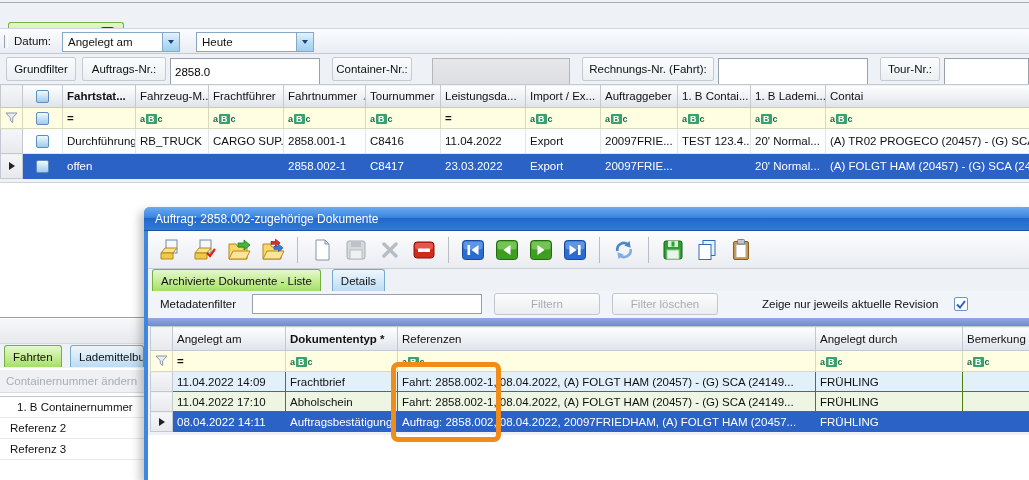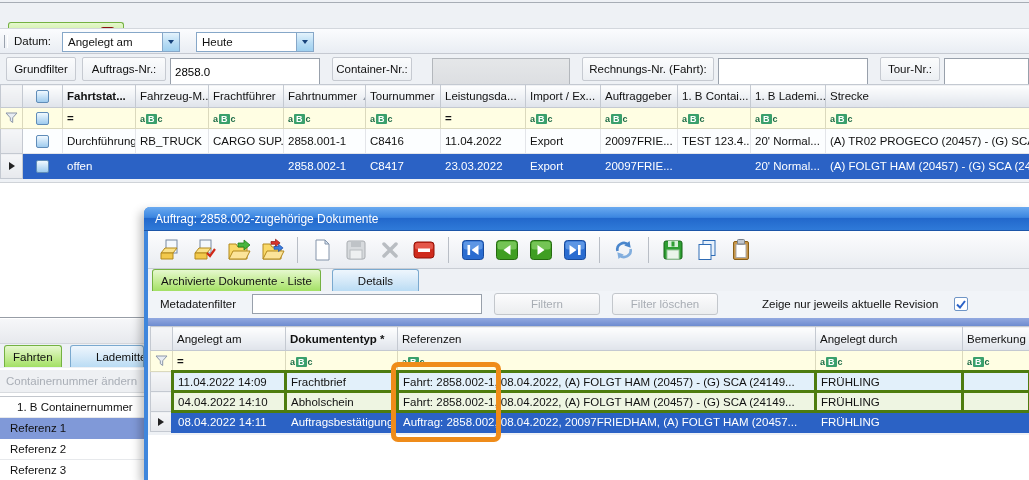--- a/index.html
+++ b/index.html
@@ -10,21 +10,21 @@
   }
   
   .topline { position:absolute; left:0; top:2px; width:100%; height:1px; background:#a7adb5; }
   .tabstrip { position:absolute; left:0; top:19px; width:100%; height:25px; background:#eef1f5; }
   .gtab {
     display:flex; align-items:center; gap:6px; padding:0 8px;
     background:linear-gradient(#e6f8cf,#c3ec93 55%,#a3e065);
     border:1px solid #74b142; border-bottom:none; border-radius:3px 3px 0 0;
   }
   .btab {
-    display:flex; align-items:center; padding:0 25px;
+    display:flex; align-items:center; padding:0 8px;
     background:linear-gradient(#eef6fd,#d3e8f8 55%,#badcf4);
     border:1px solid #7aa9cf; border-bottom:none; border-radius:3px 3px 0 0;
   }
   .main-tab { position:absolute; left:8px; top:3px; height:23px; }
   .closebox {
     width:15px; height:15px; border-radius:3px; border:1px solid #8c1212;
     background:linear-gradient(#f29a8e,#d93a2b 50%,#c01e10);
     color:#fff; font-size:9px; font-weight:bold; display:flex; align-items:center; justify-content:center;
   }
   
@@ -54,21 +54,21 @@
   
   table { border-collapse:collapse; table-layout:fixed; position:absolute; font-size:11.5px; }
   th,td { white-space:nowrap; overflow:hidden; padding:0 4px; text-align:left; font-weight:normal; }
   .hd { background:linear-gradient(#fefefe,#edf0f4 55%,#dfe3ea); border:1px solid #c4c9d1; height:23px; }
   .frow td { background:#fffee3; border:1px solid #dbd9bd; height:21px; }
   .ind { background:linear-gradient(#f5f6f8,#e7e9ed); border:1px solid #c4c9d1; }
   .bold { font-weight:bold; }
   .mg td.data { border:1px solid #e3e5e9; height:25px; }
   .mg .r1 td.data { background:#fcfeff; }
   .mg .rsel td.data { background:#2b62c5; border-color:#2b62c5; color:#fff; }
-  .dg td.data { border:3px solid #4d7c0f; height:20px; }
+  .dg td.data { border:1px solid #4d7c0f; height:20px; }
   .dg .ra td.data { background:#e2f0fa; }
   .dg .rb td.data { background:#eef5e2; }
   .dg .rsel td.data { background:#2b62c5; border-color:#2b62c5; color:#fff; }
   .cb { width:13px; height:13px; border:1px solid #5f8cb8; border-radius:2px; background:linear-gradient(#f0f9ff,#9ecbee); margin:0 auto; }
   .sort { display:inline-block; width:0; height:0; border-left:4px solid transparent; border-right:4px solid transparent; border-bottom:6px solid #959ca8; margin-left:6px; }
   .rowarrow { width:0; height:0; border-top:4px solid transparent; border-bottom:4px solid transparent; border-left:6px solid #222; margin:0 auto; }
   .abc { display:inline-flex; align-items:center; font-size:9px; color:#1c6b46; font-weight:bold; }
   .abc .bB { background:#3aa06c; color:#fff; padding:0 2px; margin:0 1px; border-radius:1px; font-size:9px; }
   .grid-empty { position:absolute; left:0; top:182px; width:100%; height:298px; background:#fff; border-top:1px solid #cfd3d8; }
   
@@ -174,21 +174,21 @@
       <th class="hd bold"><span>Fahrtstat...</span></th>
       <th class="hd"><span>Fahrzeug-M...</span></th>
       <th class="hd"><span>Frachtführer</span></th>
       <th class="hd"><span>Fahrtnummer</span><span class="sort"></span></th>
       <th class="hd"><span>Tournummer</span></th>
       <th class="hd"><span>Leistungsda...</span></th>
       <th class="hd"><span>Import / Ex...</span></th>
       <th class="hd"><span>Auftraggeber</span></th>
       <th class="hd"><span>1. B Contai...</span></th>
       <th class="hd"><span>1. B Lademi...</span></th>
-      <th class="hd"><span>Strecke</span></th>
+      <th class="hd"><span>Contai</span></th>
     </tr>
     <tr class="frow">
       <td class="ind">
             <svg width="13" height="12" viewBox="0 0 13 12">
               <path d="M1 1 h11 l-4.3 4.8 v4.7 l-2.4 -1.8 v-2.9 z" fill="#e8edf4" stroke="#8c97a8"></path>
             </svg>
           </td>
       <td>
             <div class="cb"></div>
           </td>
@@ -285,21 +285,20 @@
       <div class="gtab" style="position:absolute; left:4px; top:1px; height:22px;">
           <span>Fahrten</span>
         </div>
       <div class="btab" style="position:absolute; left:70px; top:1px; height:22px; max-width:74px; overflow:hidden;">
           <span>Lademittelbuchu</span>
         </div>
     </div>
     <div class="sp-action">Containernummer ändern</div>
     <div class="sp-list">
       <div class="sp-item first">1. B Containernummer</div>
-      <div class="sp-item sel">Referenz 1</div>
       <div class="sp-item">Referenz 2</div>
       <div class="sp-item">Referenz 3</div>
     </div>
   </div>
 
   <div class="dlg">
     <div class="dlg-title"><span>Auftrag: 2858.002-zugehörige Dokumente</span></div>
 
     <div class="dtoolbar">
       <button class="tbtn">
@@ -496,21 +495,21 @@
       <tr class="ra">
         <td class="ind"></td>
         <td class="data">11.04.2022 14:09</td>
         <td class="data">Frachtbrief</td>
         <td class="data">Fahrt: 2858.002-1, 08.04.2022, (A) FOLGT HAM (20457) - (G) SCA (24149...</td>
         <td class="data">FRÜHLING</td>
         <td class="data"></td>
       </tr>
       <tr class="rb">
         <td class="ind"></td>
-        <td class="data">04.04.2022 14:10</td>
+        <td class="data">11.04.2022 17:10</td>
         <td class="data">Abholschein</td>
         <td class="data">Fahrt: 2858.002-1, 08.04.2022, (A) FOLGT HAM (20457) - (G) SCA (24149...</td>
         <td class="data">FRÜHLING</td>
         <td class="data"></td>
       </tr>
       <tr class="rsel">
         <td class="ind">
               <div class="rowarrow"></div>
             </td>
         <td class="data">08.04.2022 14:11</td>

